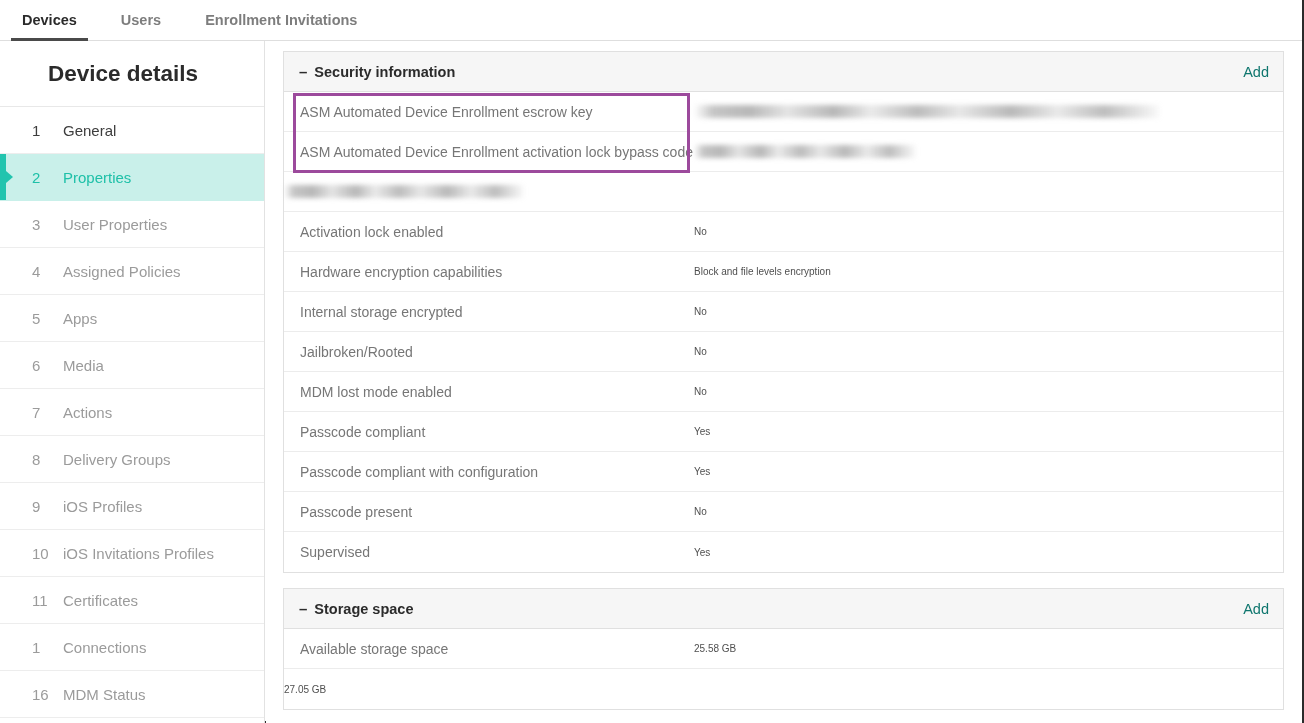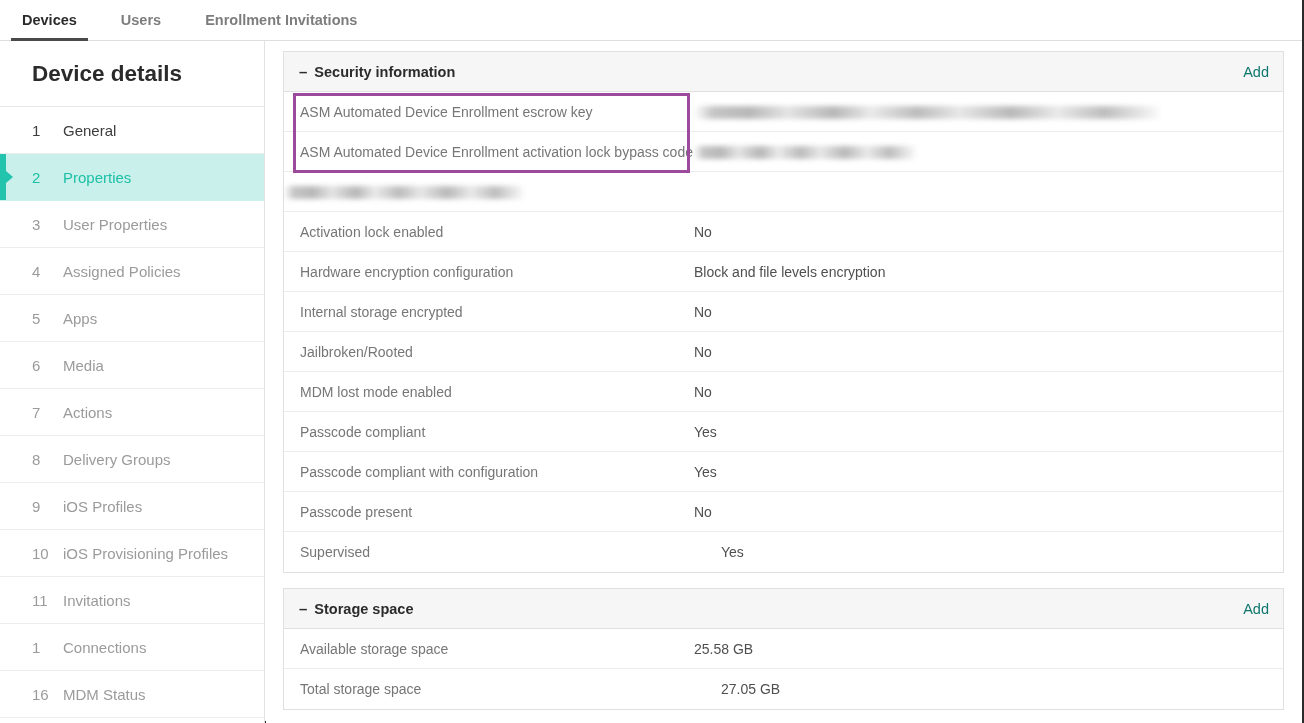--- a/index.html
+++ b/index.html
@@ -54,21 +54,21 @@
   .sidebar {
     position: absolute; left: 0; top: 41px;
     width: 265px; height: 682px;
     background: #ffffff;
     border-right: 1px solid #e2e2e2;
     overflow: hidden;
   }
   .sidebar-title {
     height: 66px;
     display: flex; align-items: center;
-    padding-left: 32px;
+    padding-left: 48px;
     font-size: 22.5px;
     font-weight: bold;
     color: #2b2b2b;
     border-bottom: 1px solid #e8e8e8;
   }
   .nav-item {
     position: relative;
     height: 47px;
     display: flex; align-items: center;
     padding-left: 32px;
@@ -143,30 +143,30 @@
     color: #0f766e;
     cursor: pointer;
   }
 
   .row {
     display: flex;
     align-items: center;
     height: 40px;
     border-bottom: 1px solid #ececec;
   }
-  .row:last-child { border-bottom: none; gap: 27px; }
+  .row:last-child { border-bottom: none; }
   .row .label {
     width: 410px;
     padding-left: 16px;
     font-size: 14px;
     color: #767676;
     white-space: nowrap;
   }
   .row .value {
-    font-size: 14px;
+    font-size: 10px;
     color: #4f4f4f;
     white-space: nowrap;
   }
   .redacted {
     display: inline-block;
     height: 13px;
     border-radius: 2px;
     background: linear-gradient(90deg,
         rgba(170,170,170,.00) 0%,
         rgba(150,150,150,.55) 4%,
@@ -241,25 +241,25 @@
         <div class="nav-item">
           <span class="num">8</span>
           <span>Delivery Groups</span>
         </div>
         <div class="nav-item">
           <span class="num">9</span>
           <span>iOS Profiles</span>
         </div>
         <div class="nav-item">
           <span class="num">10</span>
-          <span>iOS Provisioning Profiles</span>
+          <span>iOS Invitations Profiles</span>
         </div>
         <div class="nav-item">
           <span class="num">11</span>
-          <span>Invitations</span>
+          <span>Certificates</span>
         </div>
         <div class="nav-item">
           <span class="num">1</span>
           <span>Connections</span>
         </div>
         <div class="nav-item">
           <span class="num">16</span>
           <span>MDM Status</span>
         </div>
       </div>
@@ -283,21 +283,21 @@
           <div class="value"><span class="redacted" style="width: 222px;"></span></div>
         </div>
         <div class="row">
           <div class="value"><span class="redacted" style="width: 240px;"></span></div>
         </div>
         <div class="row">
           <div class="label">Activation lock enabled</div>
           <div class="value">No</div>
         </div>
         <div class="row">
-          <div class="label">Hardware encryption configuration</div>
+          <div class="label">Hardware encryption capabilities</div>
           <div class="value">Block and file levels encryption</div>
         </div>
         <div class="row">
           <div class="label">Internal storage encrypted</div>
           <div class="value">No</div>
         </div>
         <div class="row">
           <div class="label">Jailbroken/Rooted</div>
           <div class="value">No</div>
         </div>
@@ -328,21 +328,20 @@
             <span class="collapse-toggle">–</span>
             <span>Storage space</span>
           </div>
           <span class="add-link">Add</span>
         </div>
         <div class="row">
           <div class="label">Available storage space</div>
           <div class="value">25.58 GB</div>
         </div>
         <div class="row">
-          <div class="label">Total storage space</div>
           <div class="value">27.05 GB</div>
         </div>
       </div>
     </div>
 
   <div class="highlight-box"></div>
 
 </div>
 
 </body></html>

